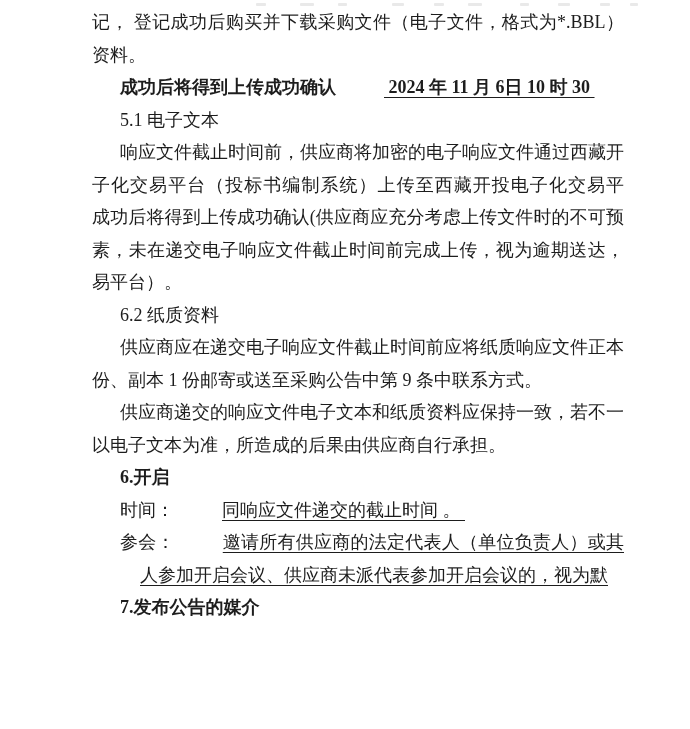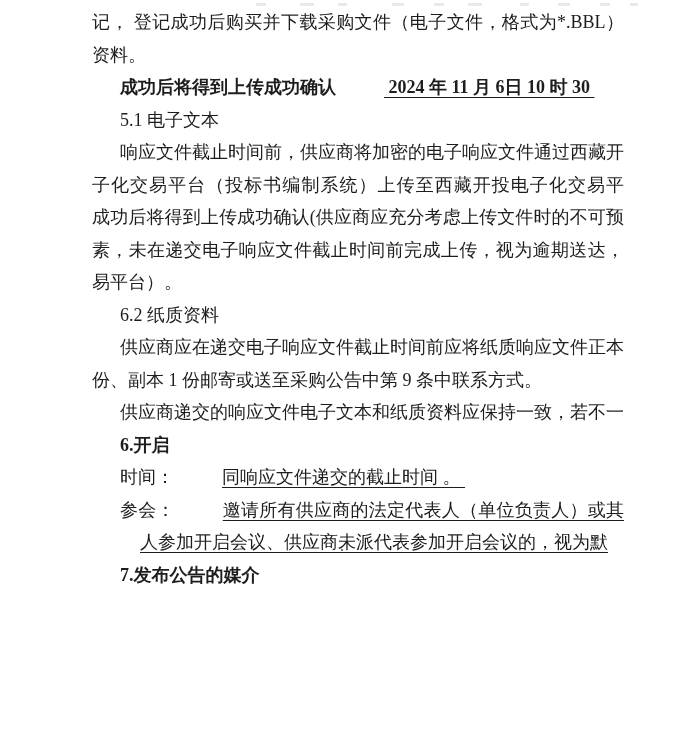--- a/index.html
+++ b/index.html
@@ -98,20 +98,21 @@
       <div class="line indent"><span class="run">5.1 电子文本</span></div>
       <div class="line indent jst"><span class="run">响应文件截止时间前，供应商将加密的电子响应文件通过西藏开投电</span></div>
       <div class="line jst"><span class="run">子化交易平台（投标书编制系统）上传至西藏开投电子化交易平台，上传</span></div>
       <div class="line jst"><span class="run">成功后将得到上传成功确认(供应商应充分考虑上传文件时的不可预见因</span></div>
       <div class="line jst"><span class="run">素，未在递交电子响应文件截止时间前完成上传，视为逾期送达，逾期上</span></div>
       <div class="line"><span class="run">易平台）。</span></div>
       <div class="line indent"><span class="run">6.2 纸质资料</span></div>
       <div class="line indent jst"><span class="run">供应商应在递交电子响应文件截止时间前应将纸质响应文件正本 1</span></div>
       <div class="line"><span class="run">份、副本 1 份邮寄或送至采购公告中第 9 条中联系方式。</span></div>
       <div class="line indent jst"><span class="run">供应商递交的响应文件电子文本和纸质资料应保持一致，若不一致的</span></div>
+      <div class="line"><span class="run">以电子文本为准，所造成的后果由供应商自行承担。</span></div>
       <div class="line indent"><span class="run b">6.开启</span></div>
       <div class="line indent"><span class="run">时间：</span><span class="run u">同响应文件递交的截止时间 。&nbsp;</span></div>
       <div class="line indent jst"><span class="run">参会：</span><span class="run u">邀请所有供应商的法定代表人（单位负责人）或其授权的代理</span></div>
       <div class="line"><span class="run u">人参加开启会议、供应商未派代表参加开启会议的，视为默认开启结果。</span></div>
       <div class="line indent"><span class="run b">7.发布公告的媒介</span></div>
     </div>
 
   <div class="stray-dot"></div>
 </div>
 

